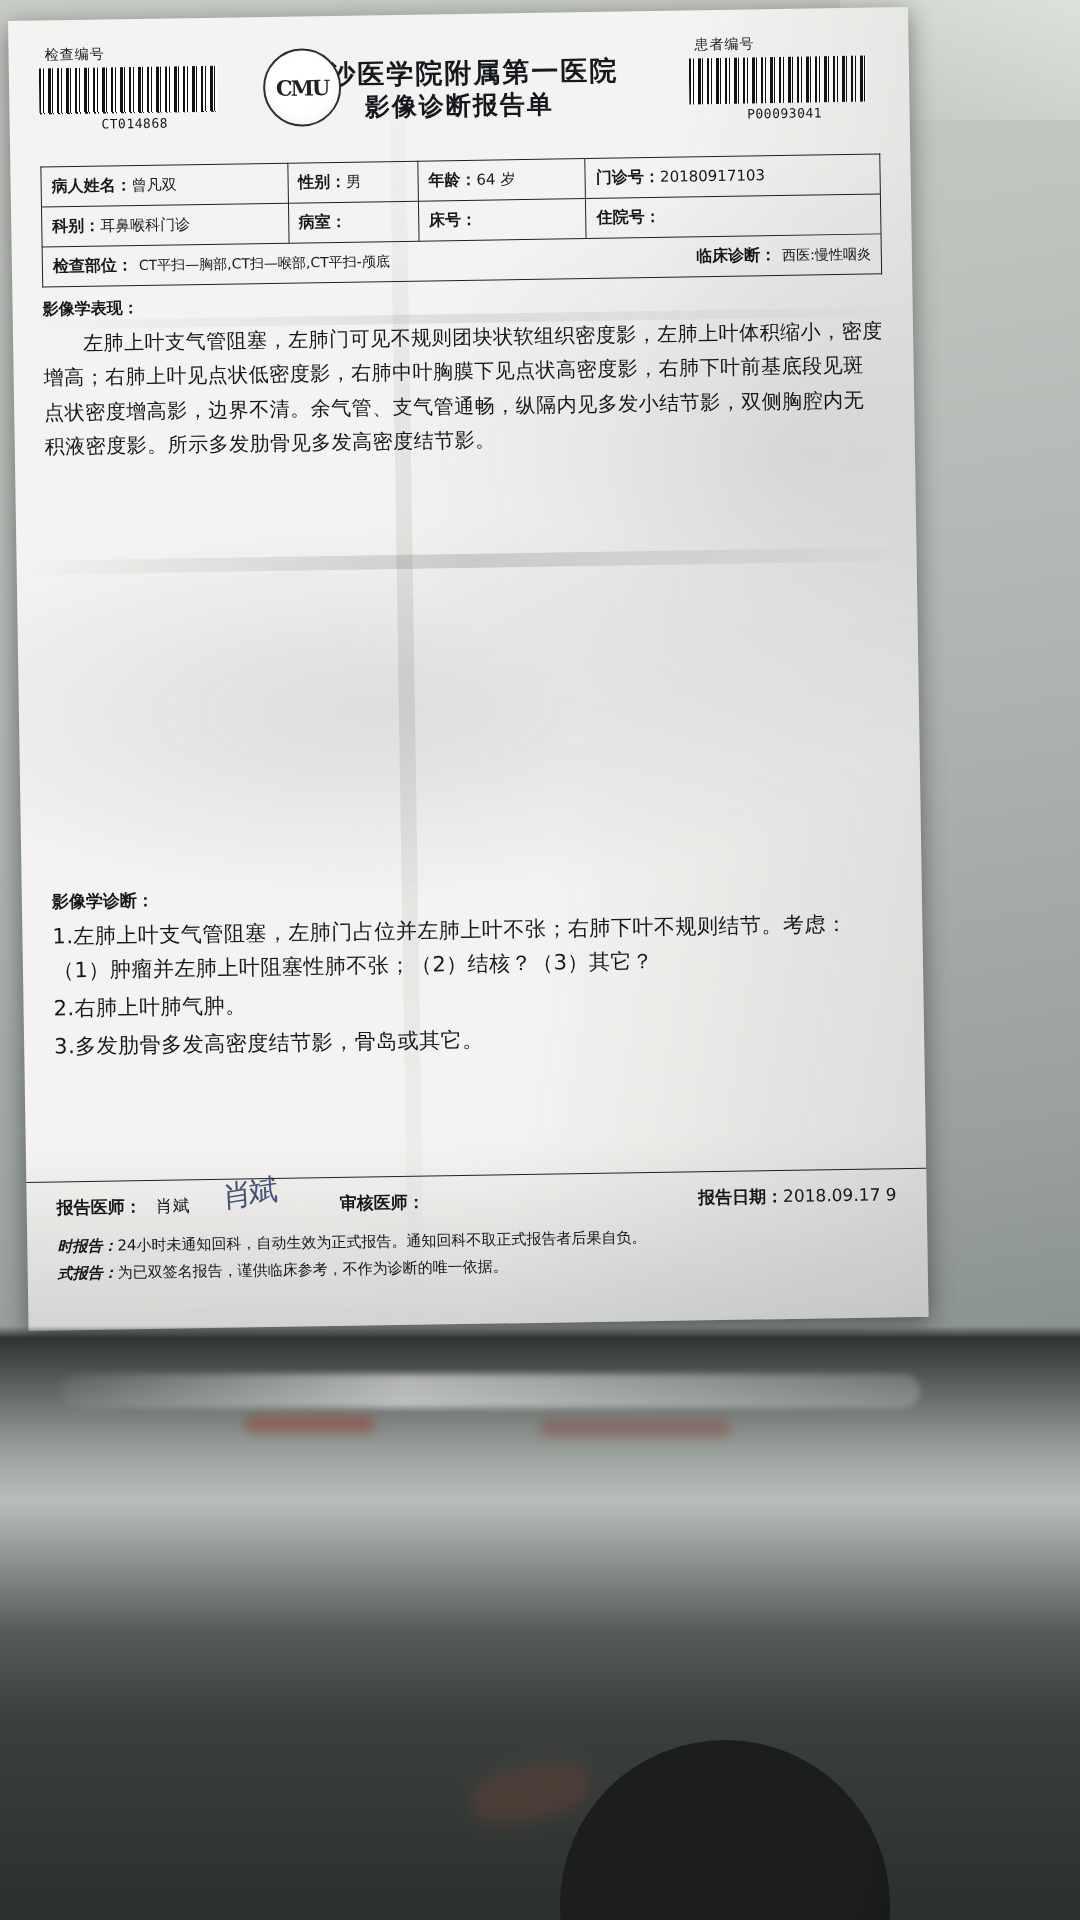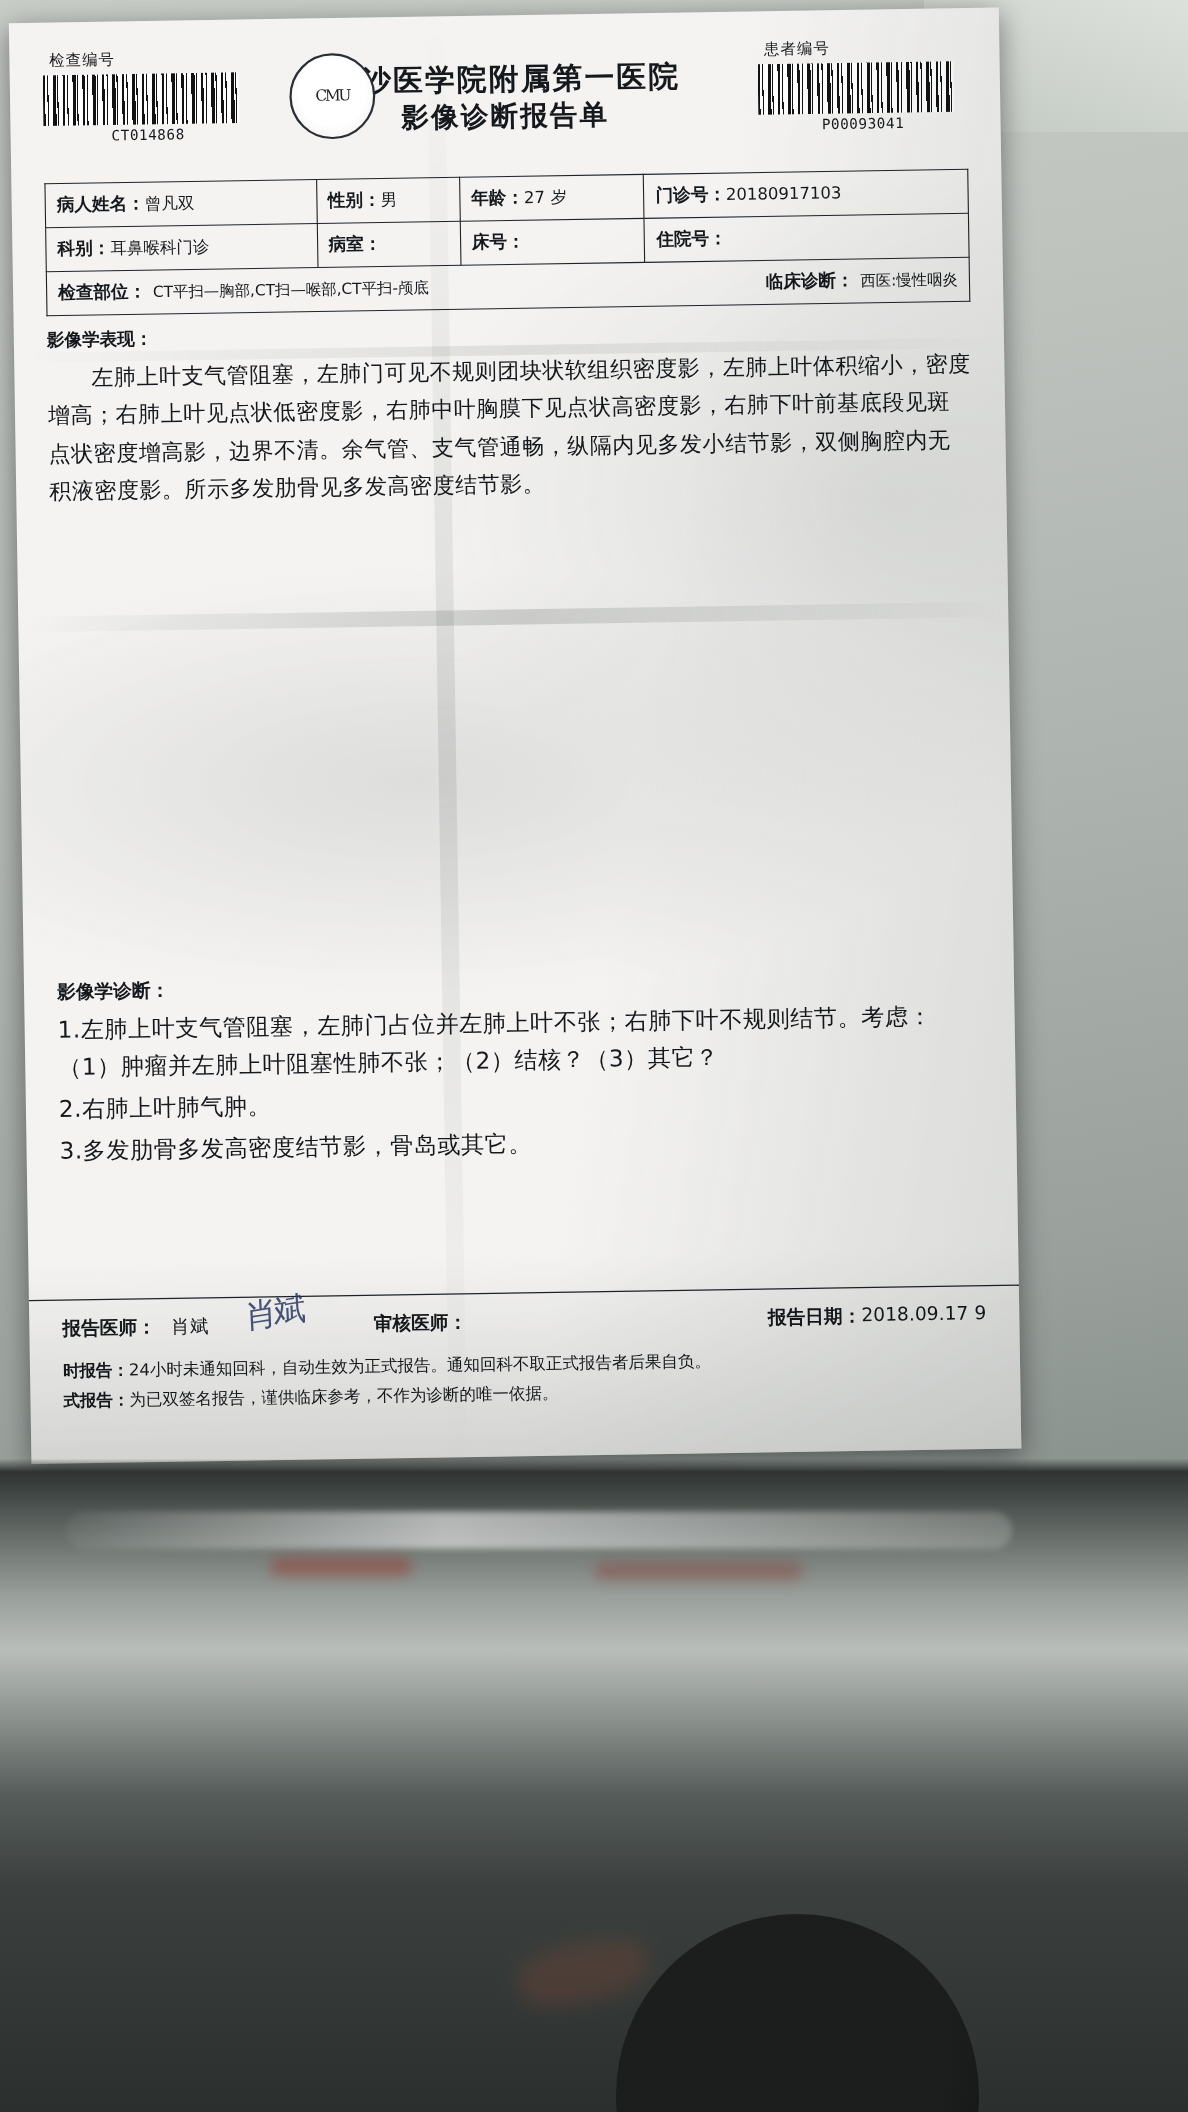--- a/index.html
+++ b/index.html
@@ -131,22 +131,22 @@
     border: 2px solid #2a2f36;
     display: flex;
     align-items: center;
     justify-content: center;
     font-size: 10px;
     color: #222;
     background: radial-gradient(circle at 50% 45%, #ffffff 55%, #e9e9e7 100%);
   }
   .logo .mono {
     font-family: "DejaVu Serif", "Liberation Serif", serif;
-    font-weight: normal;
-    font-size: 14px;
+    font-weight: bold;
+    font-size: 21px;
     letter-spacing: -2px;
   }
   .hospital-name {
     font-family: "DejaVu Serif", "Liberation Serif", serif;
     font-weight: bold;
     font-size: 27px;
     letter-spacing: 2px;
     line-height: 1.25;
   }
   .report-name {
@@ -247,21 +247,21 @@
     color: #2b3a66;
     transform: rotate(-8deg) skewX(-6deg);
     opacity: .85;
     letter-spacing: -4px;
   }
   .notes {
     padding: 4px 30px 0 30px;
     font-size: 15px;
     line-height: 1.85;
   }
-  .notes .k { font-weight: 600; }
+  .notes .k { font-weight: 600; font-style: italic; }
 
   
   #metal-bar {
     position: absolute;
     left: 0;
     bottom: 0;
     width: 1080px;
     height: 600px;
     background:
       linear-gradient(180deg, rgba(60,65,63,0) 0%, rgba(44,48,46,.0) 1%, #2f3432 3%, #3f4542 6%, #6e7571 14%, #9aa09c 22%, #b9bebb 30%, #8d938f 40%, #565c59 52%, #3b403e 66%, #2b302e 100%);
@@ -349,21 +349,21 @@
       <table class="info-table">
         <tbody>
             <tr>
           <td>
             <span class="lbl">病人姓名：</span><span class="val-hand">曾凡双</span>
           </td>
           <td>
             <span class="lbl">性别：</span><span class="val-hand">男</span>
           </td>
           <td>
-            <span class="lbl">年龄：</span><span class="val-hand">27</span>
+            <span class="lbl">年龄：</span><span class="val-hand">64</span>
             <span class="val-hand">岁</span>
           </td>
           <td>
             <span class="lbl">门诊号：</span><span class="val-hand">20180917103</span>
           </td>
         </tr>
         <tr>
           <td>
             <span class="lbl">科别：</span><span class="val-hand">耳鼻喉科门诊</span>
           </td>

